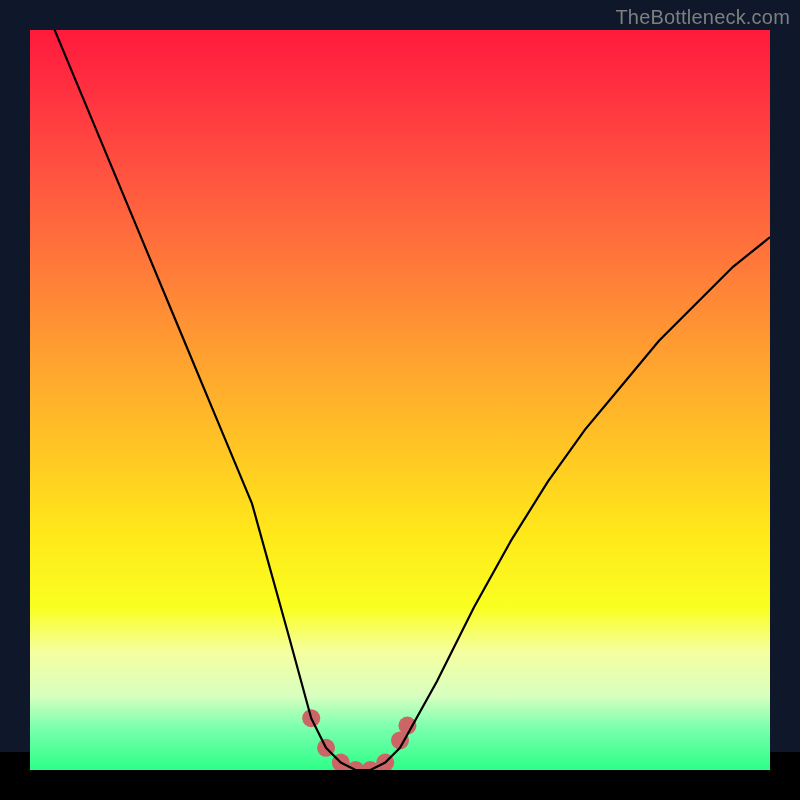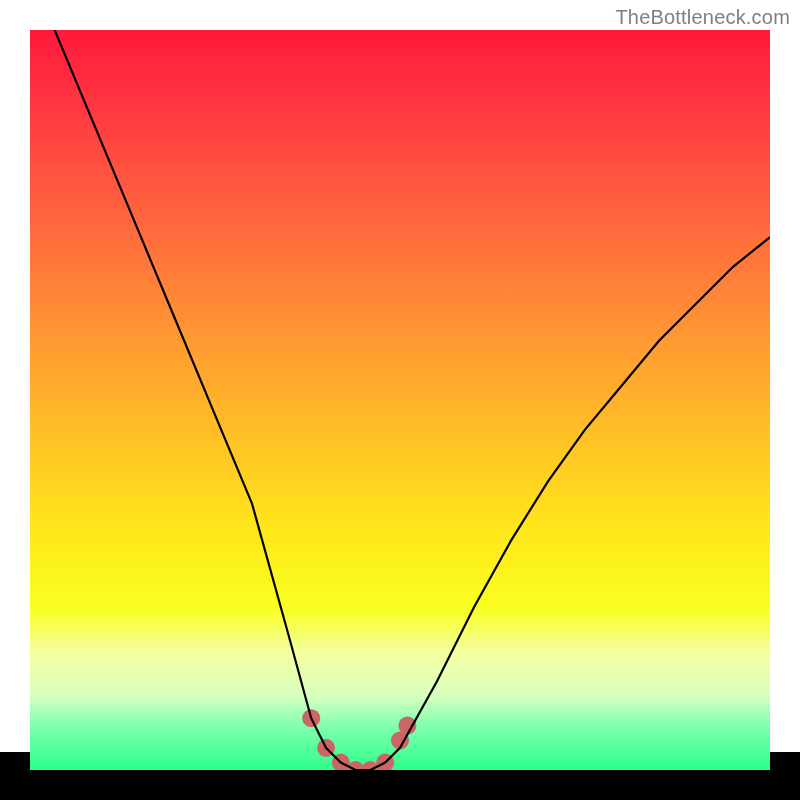--- a/index.html
+++ b/index.html
@@ -1,21 +1,21 @@
 <!DOCTYPE html>
 <html><head>
 <meta charset="utf-8">
 <style>
   * { margin: 0; padding: 0; box-sizing: border-box; }
   html, body { width: 800px; height: 800px; overflow: hidden; background: #000; }
   .chart-container {
     position: relative;
     width: 800px;
     height: 752px;
-    background: #ffffff;
+    background: #0f172a;
     padding-left: 32px;
   }
   .plot-area {
     position: absolute;
     left: 30px;
     top: 30px;
     width: 740px;
     height: 740px;
     background: linear-gradient(to bottom,
       #ff1a3c 0%,

